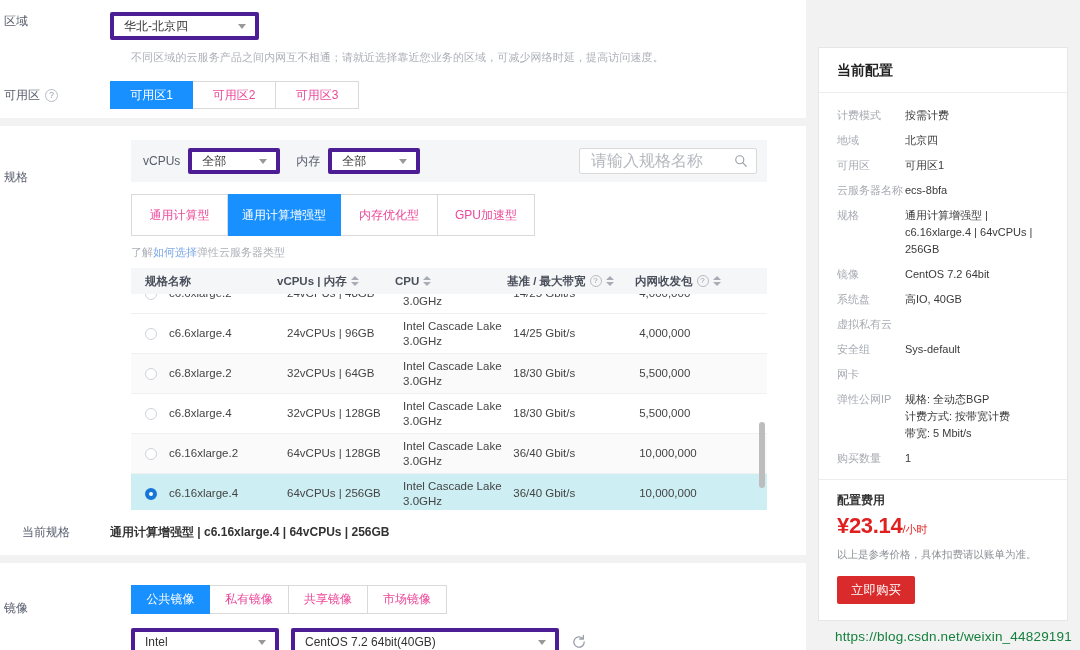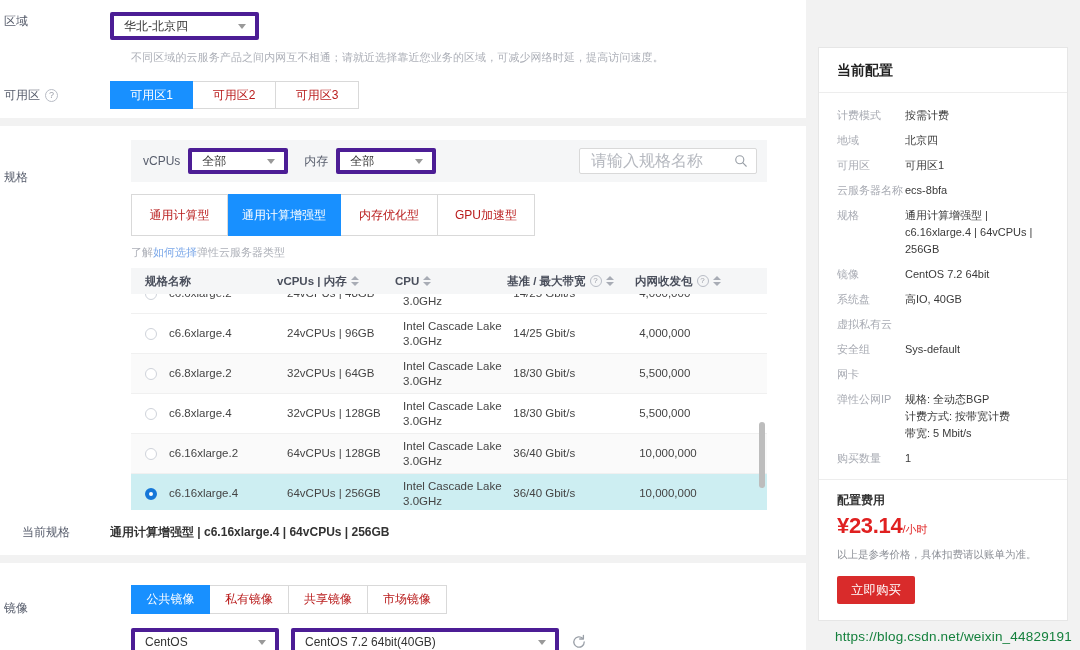--- a/index.html
+++ b/index.html
@@ -52,39 +52,39 @@
     position: absolute; right: 9px; top: 50%; margin-top: -2px;
     width: 0; height: 0; border-left: 4px solid transparent;
     border-right: 4px solid transparent; border-top: 5px solid #999;
   }
 
   
   .segmented { display: inline-flex; }
   .segmented .seg {
     height: 28px; min-width: 83px; padding: 0 14px;
     border: 1px solid #d9d9d9; border-left: none;
-    background: #fff; color: #b91c1c; font-size: 12px;
+    background: #fff; color: #ec4899; font-size: 12px;
     display: flex; align-items: center; justify-content: center;
     cursor: pointer; white-space: nowrap;
   }
   .segmented .seg:first-child { border-left: 1px solid #d9d9d9; }
   .segmented .seg.active {
     background: #1890ff; border-color: #1890ff; color: #fff;
   }
 
   
   .flavor-block { padding: 14px 0 14px 0; position: relative; }
   .flavor-body { margin-left: 131px; width: 636px; }
 
   .filter-bar {
     background: #f5f6f7; height: 42px; display: flex; align-items: center;
     padding: 0 12px; position: relative;
   }
   .filter-lab { color: #575d6c; font-size: 12px; margin-right: 8px; }
-  .filter-sel { width: 100px; height: 26px; }
+  .filter-sel { width: 92px; height: 26px; }
   .search-box {
     position: absolute; right: 10px; top: 8px; width: 178px; height: 26px;
     border: 1px solid #d9d9d9; background: #fff; border-radius: 2px;
     display: flex; align-items: center; padding: 0 26px 0 9px;
   }
   .search-box input {
     border: none; outline: none; width: 100%; font-size: 16px;
     color: #000000; background: transparent;
     font-family: Liberation Sans, sans-serif;
   }
@@ -367,21 +367,21 @@
       <div class="row-label" style="position:absolute;left:0;top:36px;">镜像</div>
       <div class="image-body">
         <div class="segmented img-tabs">
           <div class="seg active">公共镜像</div>
           <div class="seg">私有镜像</div>
           <div class="seg">共享镜像</div>
           <div class="seg">市场镜像</div>
         </div>
         <div class="img-selects">
           <div class="sel img-sel-1">
-            <span>CentOS</span>
+            <span>Intel</span>
             <span class="caret"></span>
           </div>
           <div class="sel img-sel-2">
             <span>CentOS 7.2 64bit(40GB)</span>
             <span class="caret"></span>
           </div>
           <svg class="refresh-ico" viewBox="0 0 16 16">
             <path d="M13.2 8a5.2 5.2 0 1 1-1.6-3.75" fill="none" stroke="#9aa0a8" stroke-width="1.3" stroke-linecap="round"></path>
             <path d="M12.4 1.3 V5.0 H8.7" fill="none" stroke="#9aa0a8" stroke-width="1.3" stroke-linecap="round" stroke-linejoin="round"></path>
           </svg>

